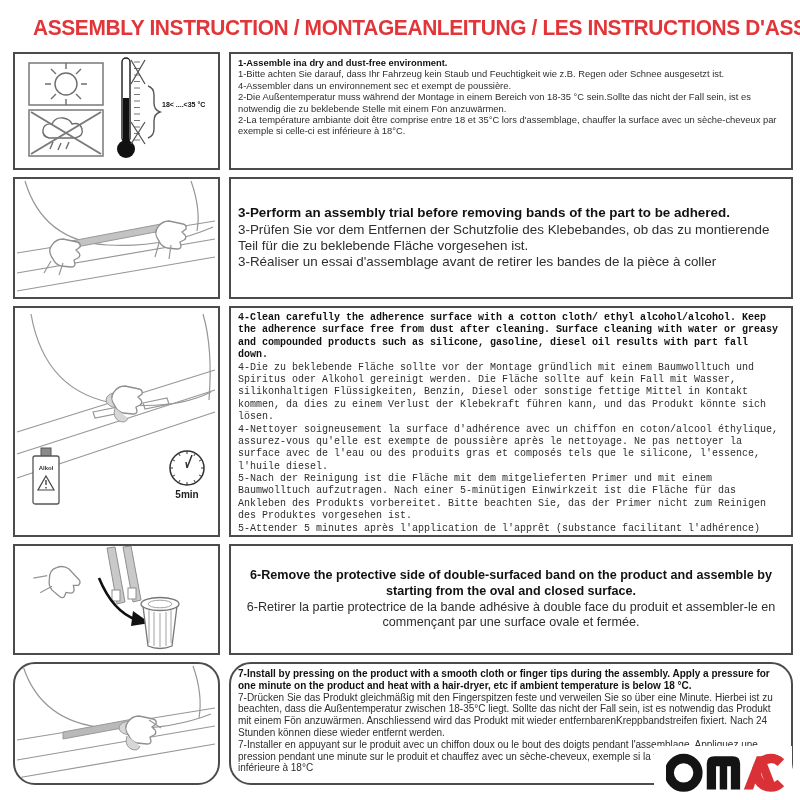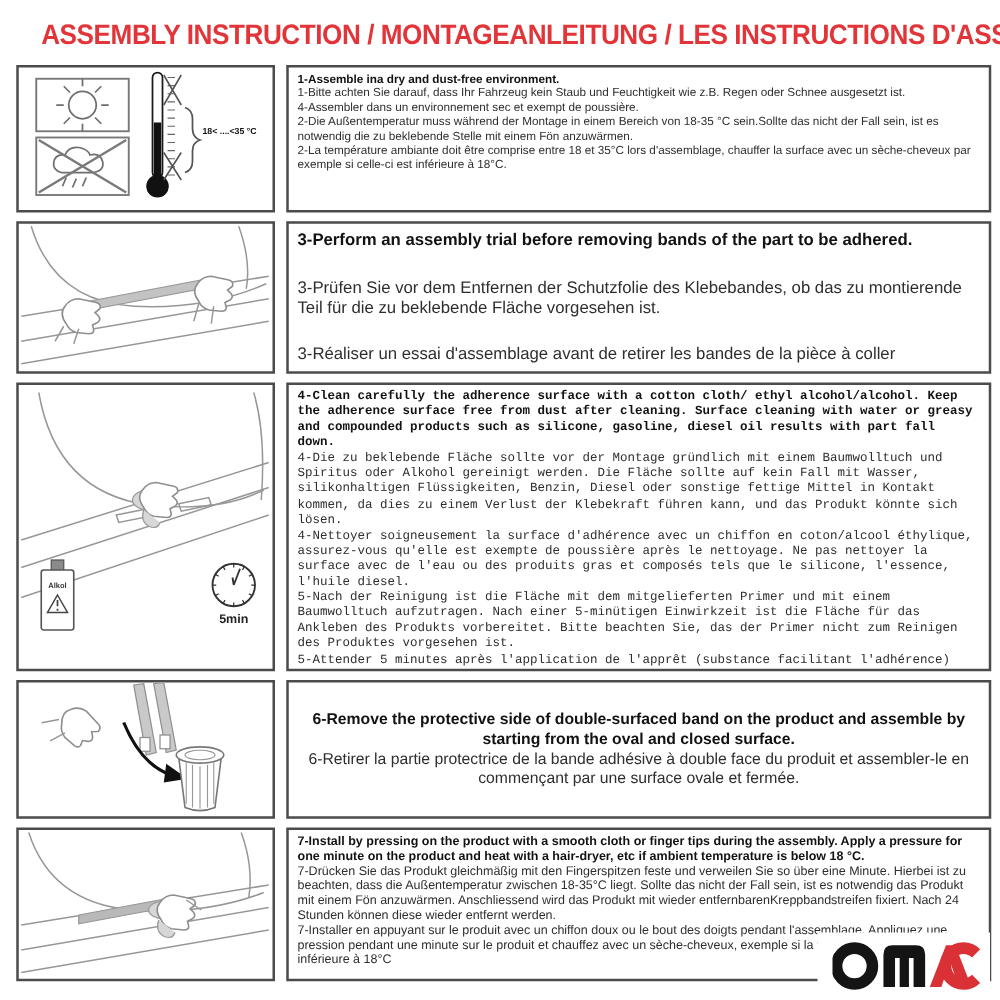--- a/index.html
+++ b/index.html
@@ -11,27 +11,27 @@
   .row{display:flex;gap:9px;margin:0 7px 7px 13px;align-items:stretch;}
   .cell{border:2px solid #4b4b4b;background:#fff;box-sizing:border-box;}
   .img-cell{width:207px;flex:0 0 auto;overflow:hidden;}
   .txt-cell{flex:1;padding:3px 7px;overflow:hidden;}
   .txt-cell p{margin:0;}
   .txt-cell p.b{font-weight:bold;color:#121212;}
   .gap{margin-top:11px !important;}
   #r1 .cell{height:118px;}
   #r1 .txt-cell{font-size:9.4px;line-height:1.21;}
   #r2 .cell{height:122px;}
-  #r2 .txt-cell{font-size:13.4px;line-height:1.22;display:flex;flex-direction:column;justify-content:center;gap:21px;}
+  #r2 .txt-cell{font-size:13.4px;line-height:1.22;display:flex;flex-direction:column;justify-content:center;}
   #r3 .cell{height:231px;}
   #r3 .txt-cell{font-size:10px;line-height:1.24;padding-top:4px;font-family:Liberation Mono, monospace;}
   #r3 .gap{margin-top:9px !important;}
   #r4 .cell{height:111px;}
   #r4 .txt-cell{font-size:12.6px;line-height:1.25;display:flex;flex-direction:column;justify-content:center;text-align:center;}
-  #r5 .cell{height:123px;}
+  #r5 .cell{height:123px;border-radius:22px;}
   #r5 .txt-cell{font-size:10px;line-height:1.18;padding-top:4px;}
   .ln{fill:none;stroke:#6e6e6e;stroke-width:1.4;}
   .ibox{fill:none;stroke:#787878;stroke-width:1.5;}
   .car{fill:none;stroke:#979797;stroke-width:1.2;}
   .logo-box{position:absolute;top:746px;right:8px;background:#fff;padding:2px 0 2px 12px;}
   svg{display:block;}
   svg text{font-family:"Liberation Sans","DejaVu Sans",sans-serif;}
 </style>
 </head>
 <body>

